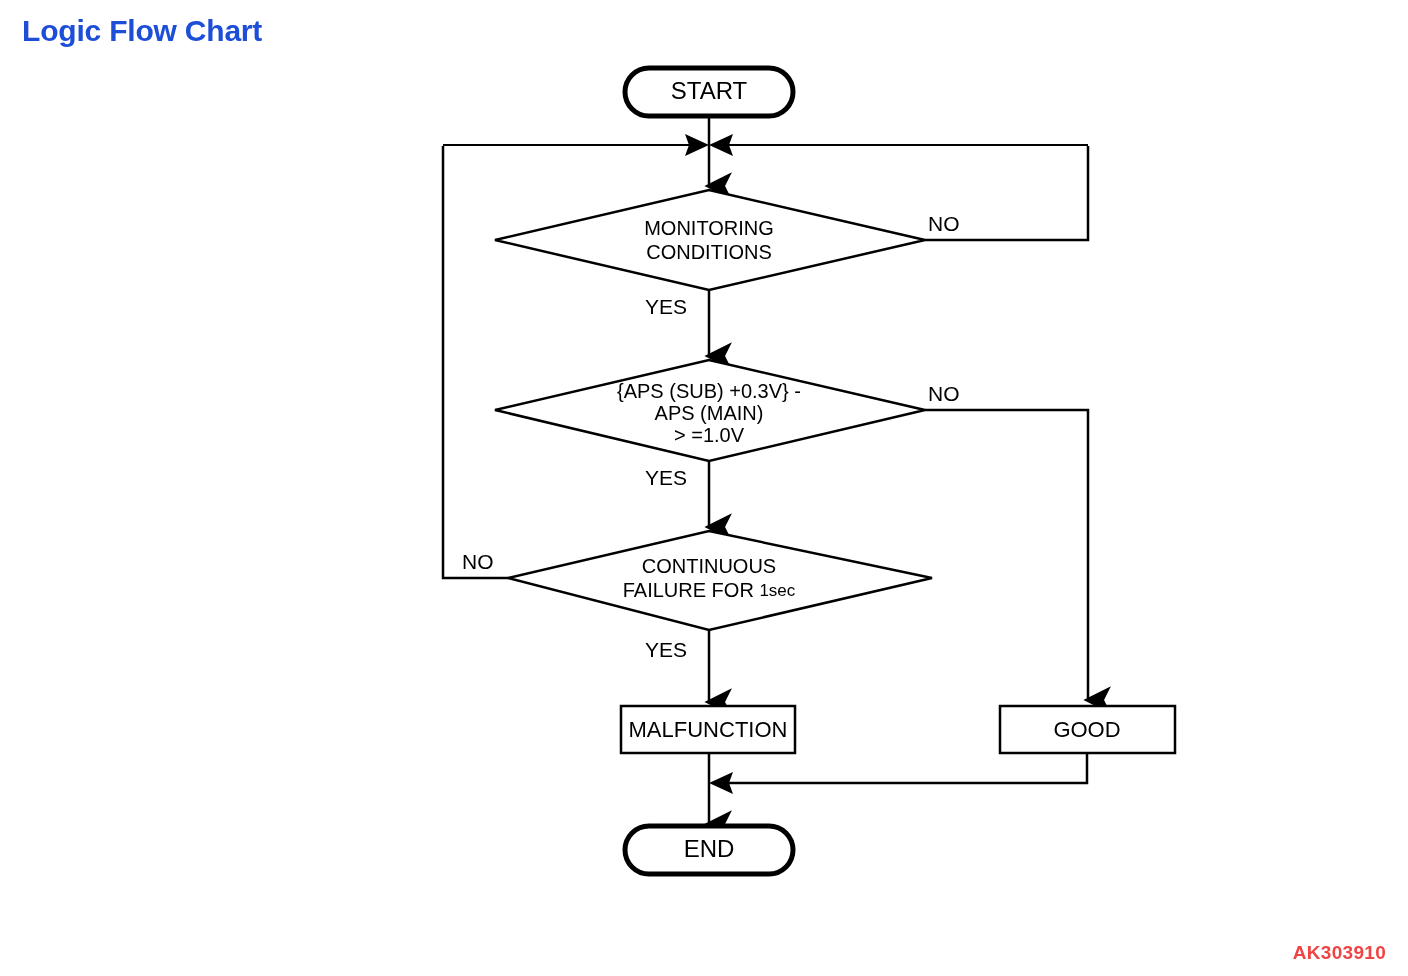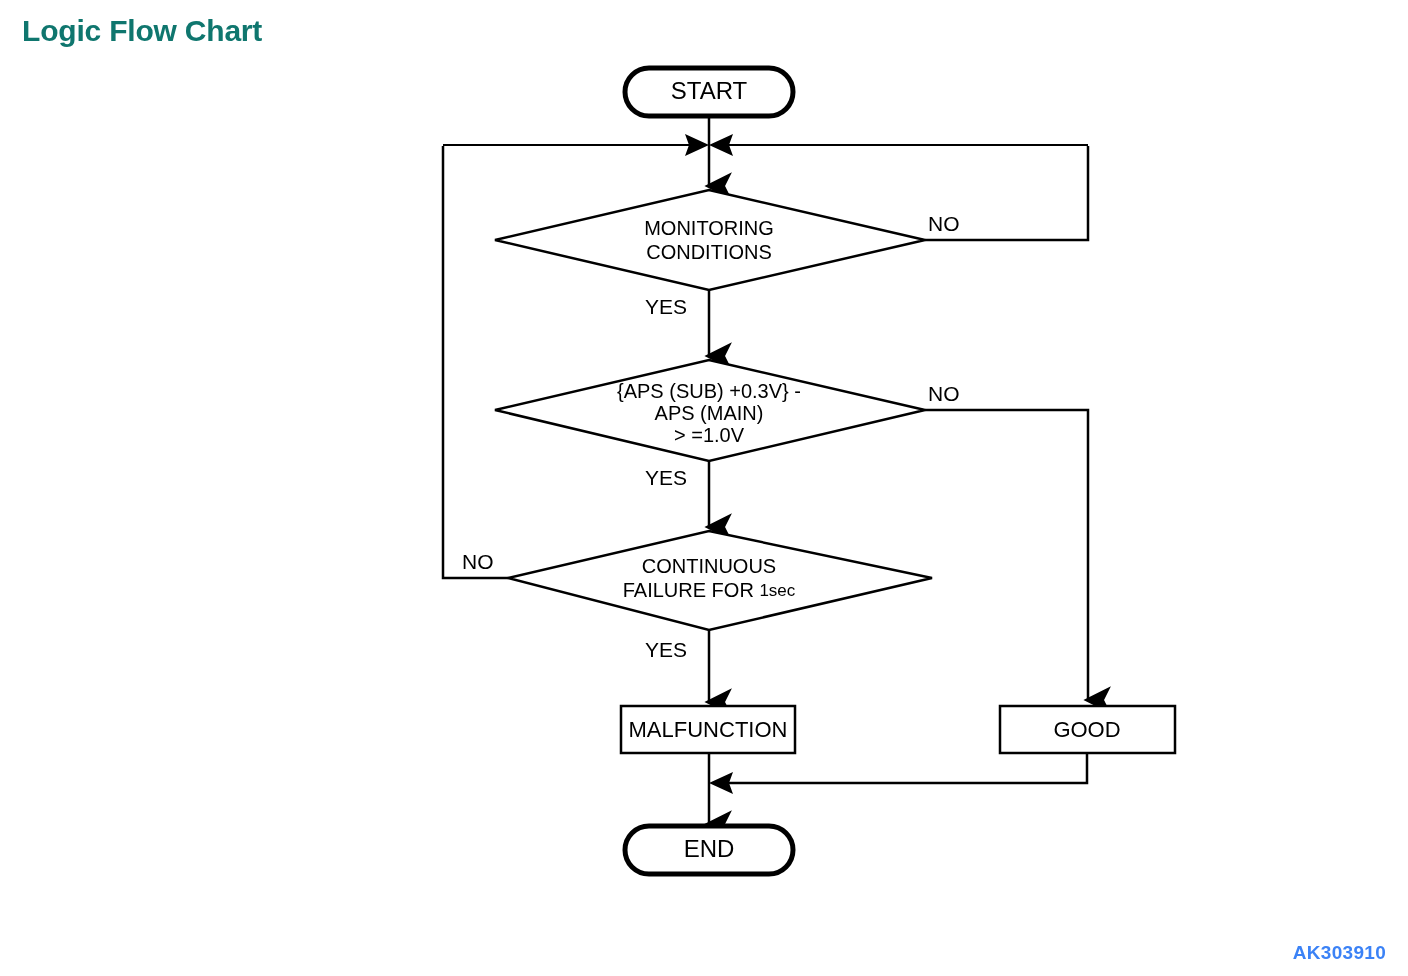--- a/index.html
+++ b/index.html
@@ -19,31 +19,31 @@
     background: #ffffff;
     overflow: hidden;
   }
   #chart-title {
     position: absolute;
     left: 22px;
     top: 14px;
     font-size: 30px;
     font-weight: bold;
     letter-spacing: -0.2px;
-    color: #0f766e;
+    color: #1d4ed8;
     white-space: nowrap;
   }
   #figure-code {
     position: absolute;
     right: 22px;
     bottom: 12px;
     font-size: 19px;
     font-weight: bold;
     letter-spacing: 0.3px;
-    color: #3b82f6;
+    color: #ef4444;
     white-space: nowrap;
   }
   #flow-svg {
     position: absolute;
     left: 0;
     top: 0;
   }
   .node-text {
     font-family: "Liberation Sans", sans-serif;
     fill: #000000;

